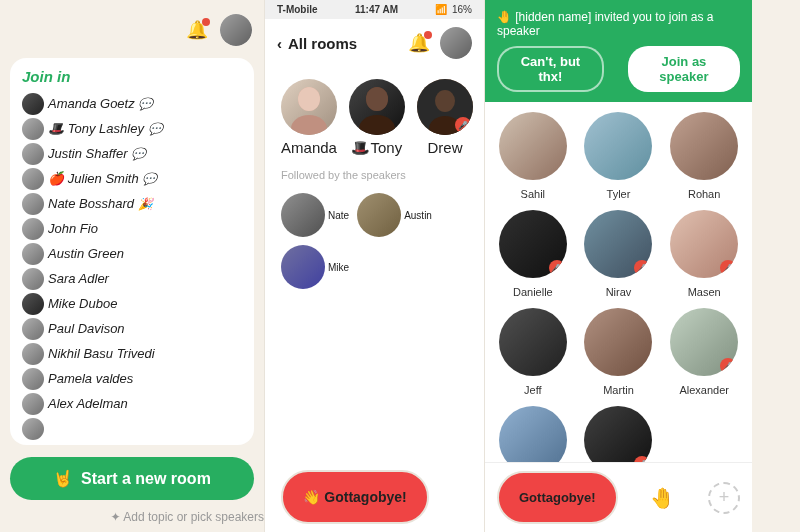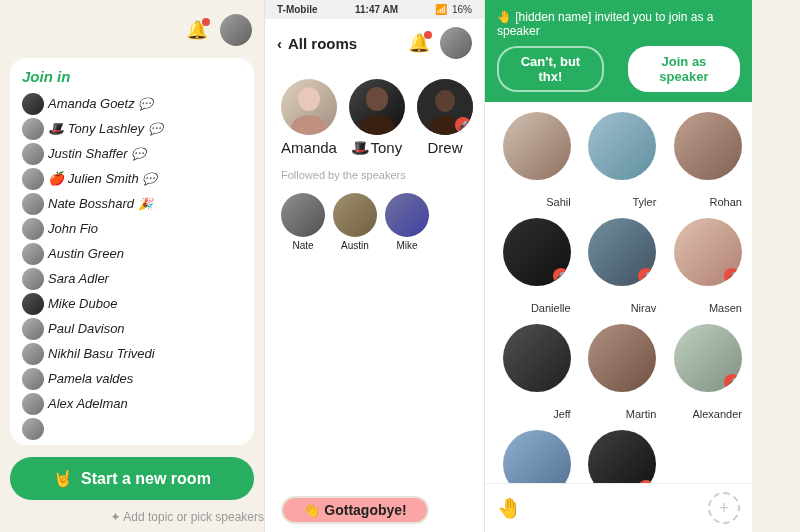--- a/index.html
+++ b/index.html
@@ -258,42 +258,42 @@
 
     .audience-section {
       display: flex;
       gap: 8px;
       padding: 8px 16px;
       flex-wrap: wrap;
     }
 
     .audience-item {
       display: flex;
-      flex-direction: column;
+      flex-direction: row;
       align-items: center;
       gap: 3px;
     }
 
     .audience-avatar {
       width: 44px;
       height: 44px;
       border-radius: 50%;
       background: linear-gradient(135deg, #b0b0b0, #606060);
     }
 
     .audience-name {
       font-size: 10px;
       color: #222;
     }
 
     .gottagobye-btn {
-      background: #fca5a5;
+      background: #ef4444;
       border: 2px solid #e8e3da;
       border-radius: 30px;
-      padding: 4px 20px;
+      padding: 17px 20px;
       font-size: 14px;
       font-weight: 600;
       cursor: pointer;
       margin: 8px 16px;
       display: flex;
       align-items: center;
       gap: 6px;
       color: #222;
       align-self: flex-start;
     }
@@ -352,22 +352,22 @@
       grid-template-columns: repeat(3, 1fr);
       gap: 10px;
       padding: 10px 10px;
       overflow-y: auto;
       flex: 1;
     }
 
     .speaker-grid-item {
       display: flex;
       flex-direction: column;
-      align-items: flex-end;
-      gap: 16px;
+      align-items: center;
+      gap: 8px;
     }
 
     .speaker-grid-avatar {
       width: 68px;
       height: 68px;
       border-radius: 50%;
       position: relative;
       background: linear-gradient(135deg, #c0b0a0, #806050);
       overflow: hidden;
       display: flex;
@@ -647,16 +647,19 @@
     </div>
     <div class="speaker-grid-item">
       <div class="speaker-grid-avatar" style="background:linear-gradient(135deg,#404040,#101010);position:relative;">
         <div class="mic-off-badge">🎤</div>
       </div>
       <span class="speaker-grid-name">Julien</span>
     </div>
   </div>
 
   <div class="bottom-gottagobye">
+    <button class="gottagobye-btn" style="margin:0;font-size:13px;">
+      <span>Gottagobye!</span>
+    </button>
     <span class="emoji-hand">🤚</span>
     <div style="width:32px;height:32px;border-radius:50%;border:2px dashed #ccc;display:flex;align-items:center;justify-content:center;font-size:18px;color:#ccc;cursor:pointer;">+</div>
   </div>
 </div>
 
 </body></html>

